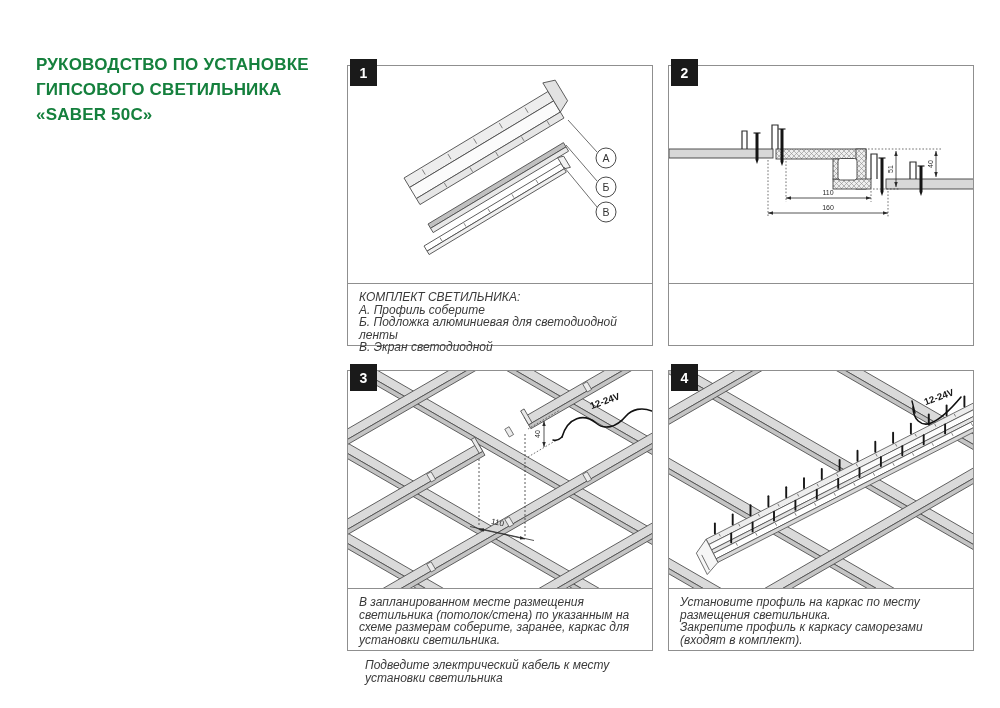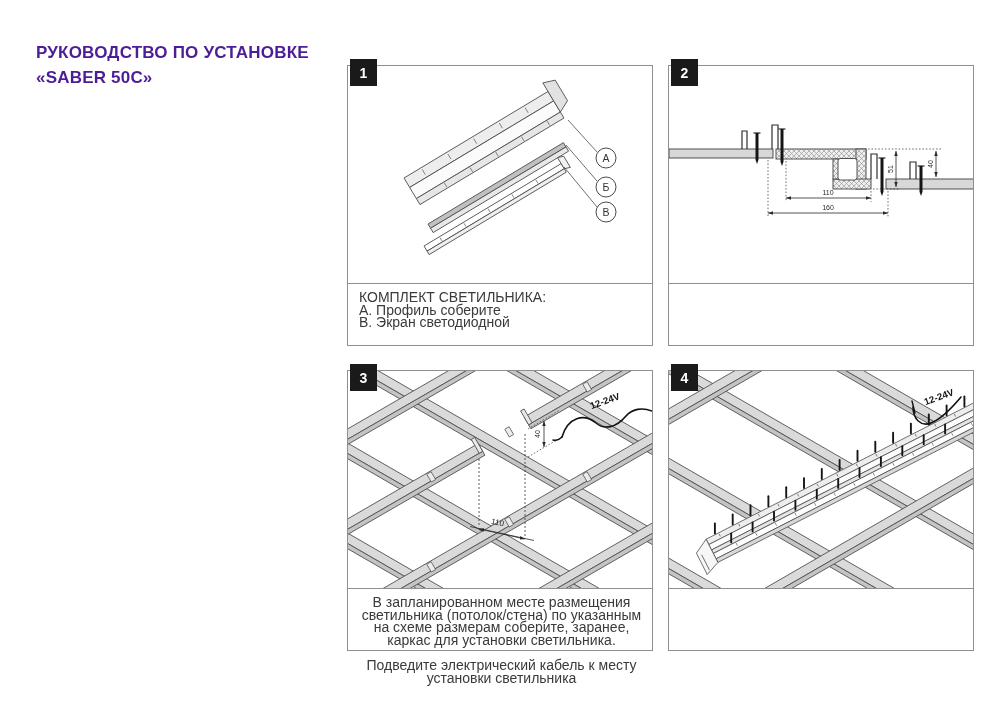--- a/index.html
+++ b/index.html
@@ -1,51 +1,52 @@
 <!DOCTYPE html>
 <html><head>
 <meta charset="utf-8">
 <style>
   html,body { margin:0; padding:0; }
   body {
     width:1000px; height:708px; background:#ffffff; position:relative;
     overflow:hidden; font-family:"Liberation Sans", sans-serif;
   }
   .title {
-    position:absolute; left:36px; top:40px; width:300px;
-    font-size:17px; font-weight:bold; line-height:25px; color:#4c1d95;
+    position:absolute; left:36px; top:52px; width:300px;
+    font-size:17px; font-weight:bold; line-height:25px; color:#15803d;
     letter-spacing:0.2px;
   }
   .grid {
     position:absolute; left:347px; top:65px;
     display:grid; grid-template-columns:306px 306px; grid-template-rows:281px 281px;
     column-gap:15px; row-gap:24px;
   }
   .panel { position:relative; border:1px solid #8f8f8f; background:#fff; box-sizing:border-box; }
   .badge {
     position:absolute; left:2px; top:-7px; width:27px; height:27px; background:#1a1a1a;
     color:#fff; font-weight:bold; font-size:14px; display:flex; align-items:center;
     justify-content:center; z-index:3;
   }
   .drawing { height:217px; border-bottom:1px solid #8f8f8f; overflow:hidden; }
   .drawing svg { display:block; }
-  .caption { padding:7px 8px 0 11px; font-size:14px; line-height:12.6px; color:#3a3a3a; }
-  .caption .para { margin:0 0 13px 0;text-align:center; }
+  .caption { padding:7px 8px 0 11px; font-size:12px; line-height:12.6px; color:#3a3a3a;font-style:italic; }
+  .caption .para { margin:0 0 13px 0; }
   .caption .line { margin:0; }
   svg text { font-family:"Liberation Sans", sans-serif; fill:#2a2a2a; }
   .dimtxt { font-size:7px; }
   .dimtxt3 { font-size:8px; }
   .volt { font-size:9.5px; font-weight:bold; fill:#161616; }
   .callout-letter { font-size:10.5px; fill:#333; }
 </style>
 </head>
 <body>
 
 <div class="title">
   <div>РУКОВОДСТВО ПО УСТАНОВКЕ</div>
+  <div>ГИПСОВОГО СВЕТИЛЬНИКА</div>
   <div>«SABER 50C»</div>
 </div>
 
 <div class="grid">
 
   <div class="panel">
     <div class="badge">1</div>
     <div class="drawing">
       <svg width="304" height="217" viewBox="0 0 304 217">
 
@@ -86,20 +87,21 @@
         </g>
         <g>
           <circle cx="258" cy="146" r="10" fill="#fff" stroke="#4a4a4a" stroke-width="1"></circle>
           <text class="callout-letter" x="258" y="146" text-anchor="middle" dy="0.36em">В</text>
         </g>
       </svg>
     </div>
     <div class="caption">
       <div class="line">КОМПЛЕКТ СВЕТИЛЬНИКА:</div>
       <div class="line">А. Профиль соберите</div>
+      <div class="line">Б. Подложка алюминиевая для светодиодной ленты</div>
       <div class="line">В. Экран светодиодной</div>
     </div>
   </div>
 
   <div class="panel">
     <div class="badge">2</div>
     <div class="drawing">
       <svg width="304" height="217" viewBox="0 0 304 217">
         <defs>
           <pattern id="hatch" width="5" height="5" patternUnits="userSpaceOnUse">
@@ -271,21 +273,21 @@
 
         <g>
           <path d="M214,66 C211,69 208,70 205,69" fill="none" stroke="#111" stroke-width="1.5" stroke-linecap="round"></path>
           <path d="M214,66 C220,46 236,42 248,52 C256,59 268,57 278,45 C284,38 294,36 304,40" fill="none" stroke="#111" stroke-width="1.6" stroke-linecap="round"></path>
           <text class="volt" transform="translate(258,33) rotate(-20)" text-anchor="middle">12-24V</text>
         </g>
       </svg>
     </div>
     <div class="caption">
       <p class="para">В запланированном месте размещения светильника (потолок/стена) по указанным на схеме размерам соберите, заранее, каркас для установки светильника.</p>
-      <p class="para" style="margin:0">Подведите электрический кабель к месту установки светильника</p>
+      <p class="para" style="margin:6px">Подведите электрический кабель к месту установки светильника</p>
     </div>
   </div>
 
   <div class="panel">
     <div class="badge">4</div>
     <div class="drawing">
       <svg width="304" height="217" viewBox="0 0 304 217">
 
         <g stroke="#4f4f4f" stroke-width="0.8">
           <g transform="translate(-30,-130) rotate(30)">
@@ -369,15 +371,19 @@
           <line x1="276.1" y1="53.4" x2="276.1" y2="62.4"></line>
         </g>
 
         <g>
           <path d="M243,30 L246,42" stroke="#111" stroke-width="1.4" stroke-linecap="round"></path>
           <path d="M244,36 C244,48 252,56 262,52 C272,48 282,38 292,26" fill="none" stroke="#111" stroke-width="1.6" stroke-linecap="round"></path>
           <text class="volt" transform="translate(271,29) rotate(-20)" text-anchor="middle">12-24V</text>
         </g>
       </svg>
     </div>
+    <div class="caption">
+      <div class="line">Установите профиль на каркас по месту размещения светильника.</div>
+      <div class="line">Закрепите профиль к каркасу саморезами (входят в комплект).</div>
+    </div>
   </div>
 
 </div>
 
 </body></html>

